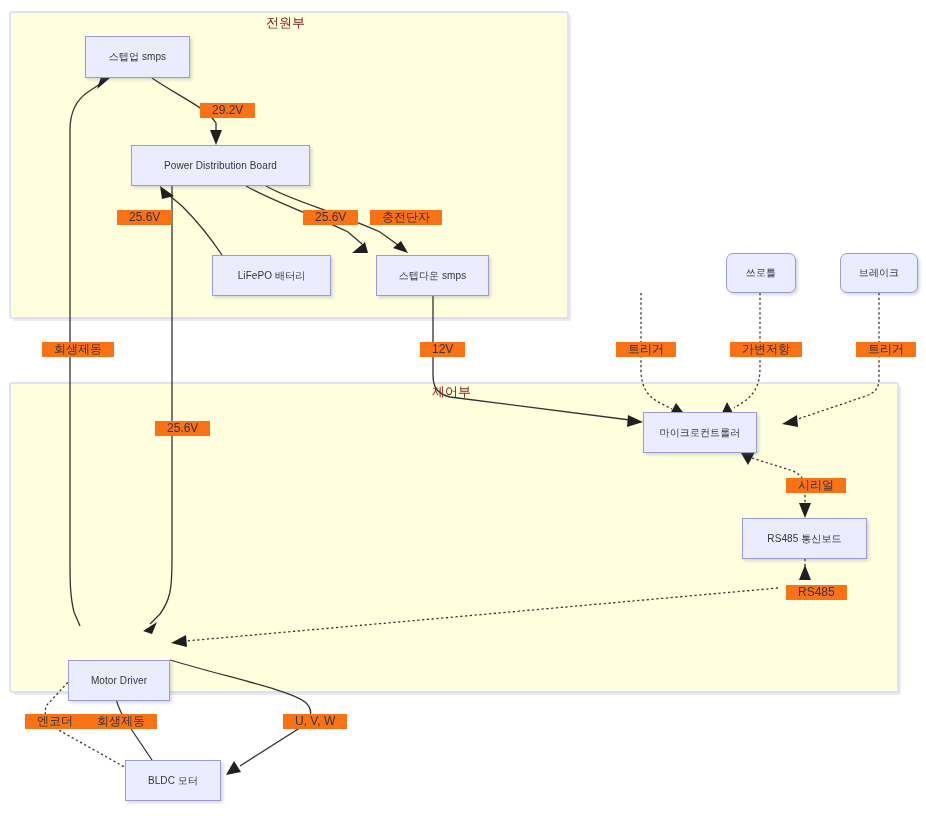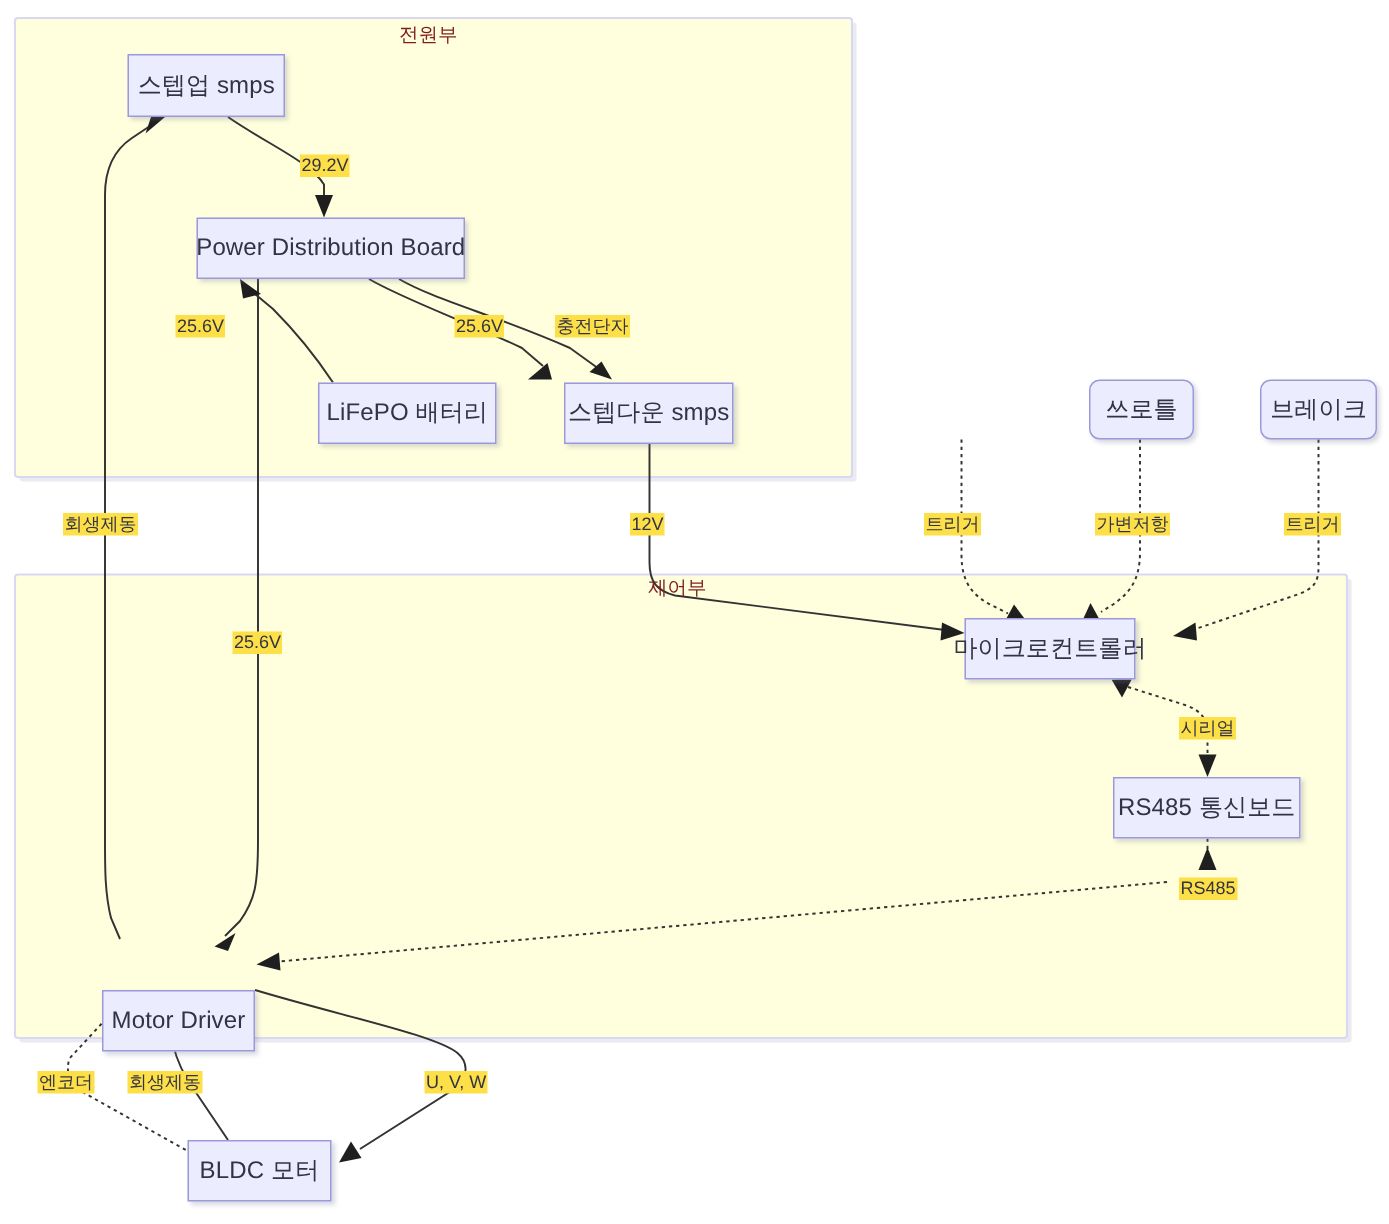--- a/index.html
+++ b/index.html
@@ -39,40 +39,40 @@
   }
   .node-box {
     position: absolute;
     background: #ececff;
     border: 1px solid #9a9adb;
     box-sizing: border-box;
     display: flex;
     align-items: center;
     justify-content: center;
     color: #333344;
-    font-size: 16px;
+    font-size: 10px;
     letter-spacing: 0.1px;
     box-shadow: 2px 2px 3px rgba(120,120,150,0.28);
     white-space: nowrap;
   }
   .node-box.rounded {
     border-radius: 7px;
   }
   .cluster-title {
     position: absolute;
     font-size: 13px;
     color: #7f1d1d;
     white-space: nowrap;
   }
   .edge-label {
     position: absolute;
     font-size: 12px;
     color: #333344;
-    background: #fde047;
-    padding: 0 1px;
+    background: #f97316;
+    padding: 0 12px;
     white-space: nowrap;
     line-height: 15px;
   }
   .solid-edge {
     fill: none;
     stroke: #333333;
     stroke-width: 1.3px;
   }
   .dotted-edge {
     fill: none;

